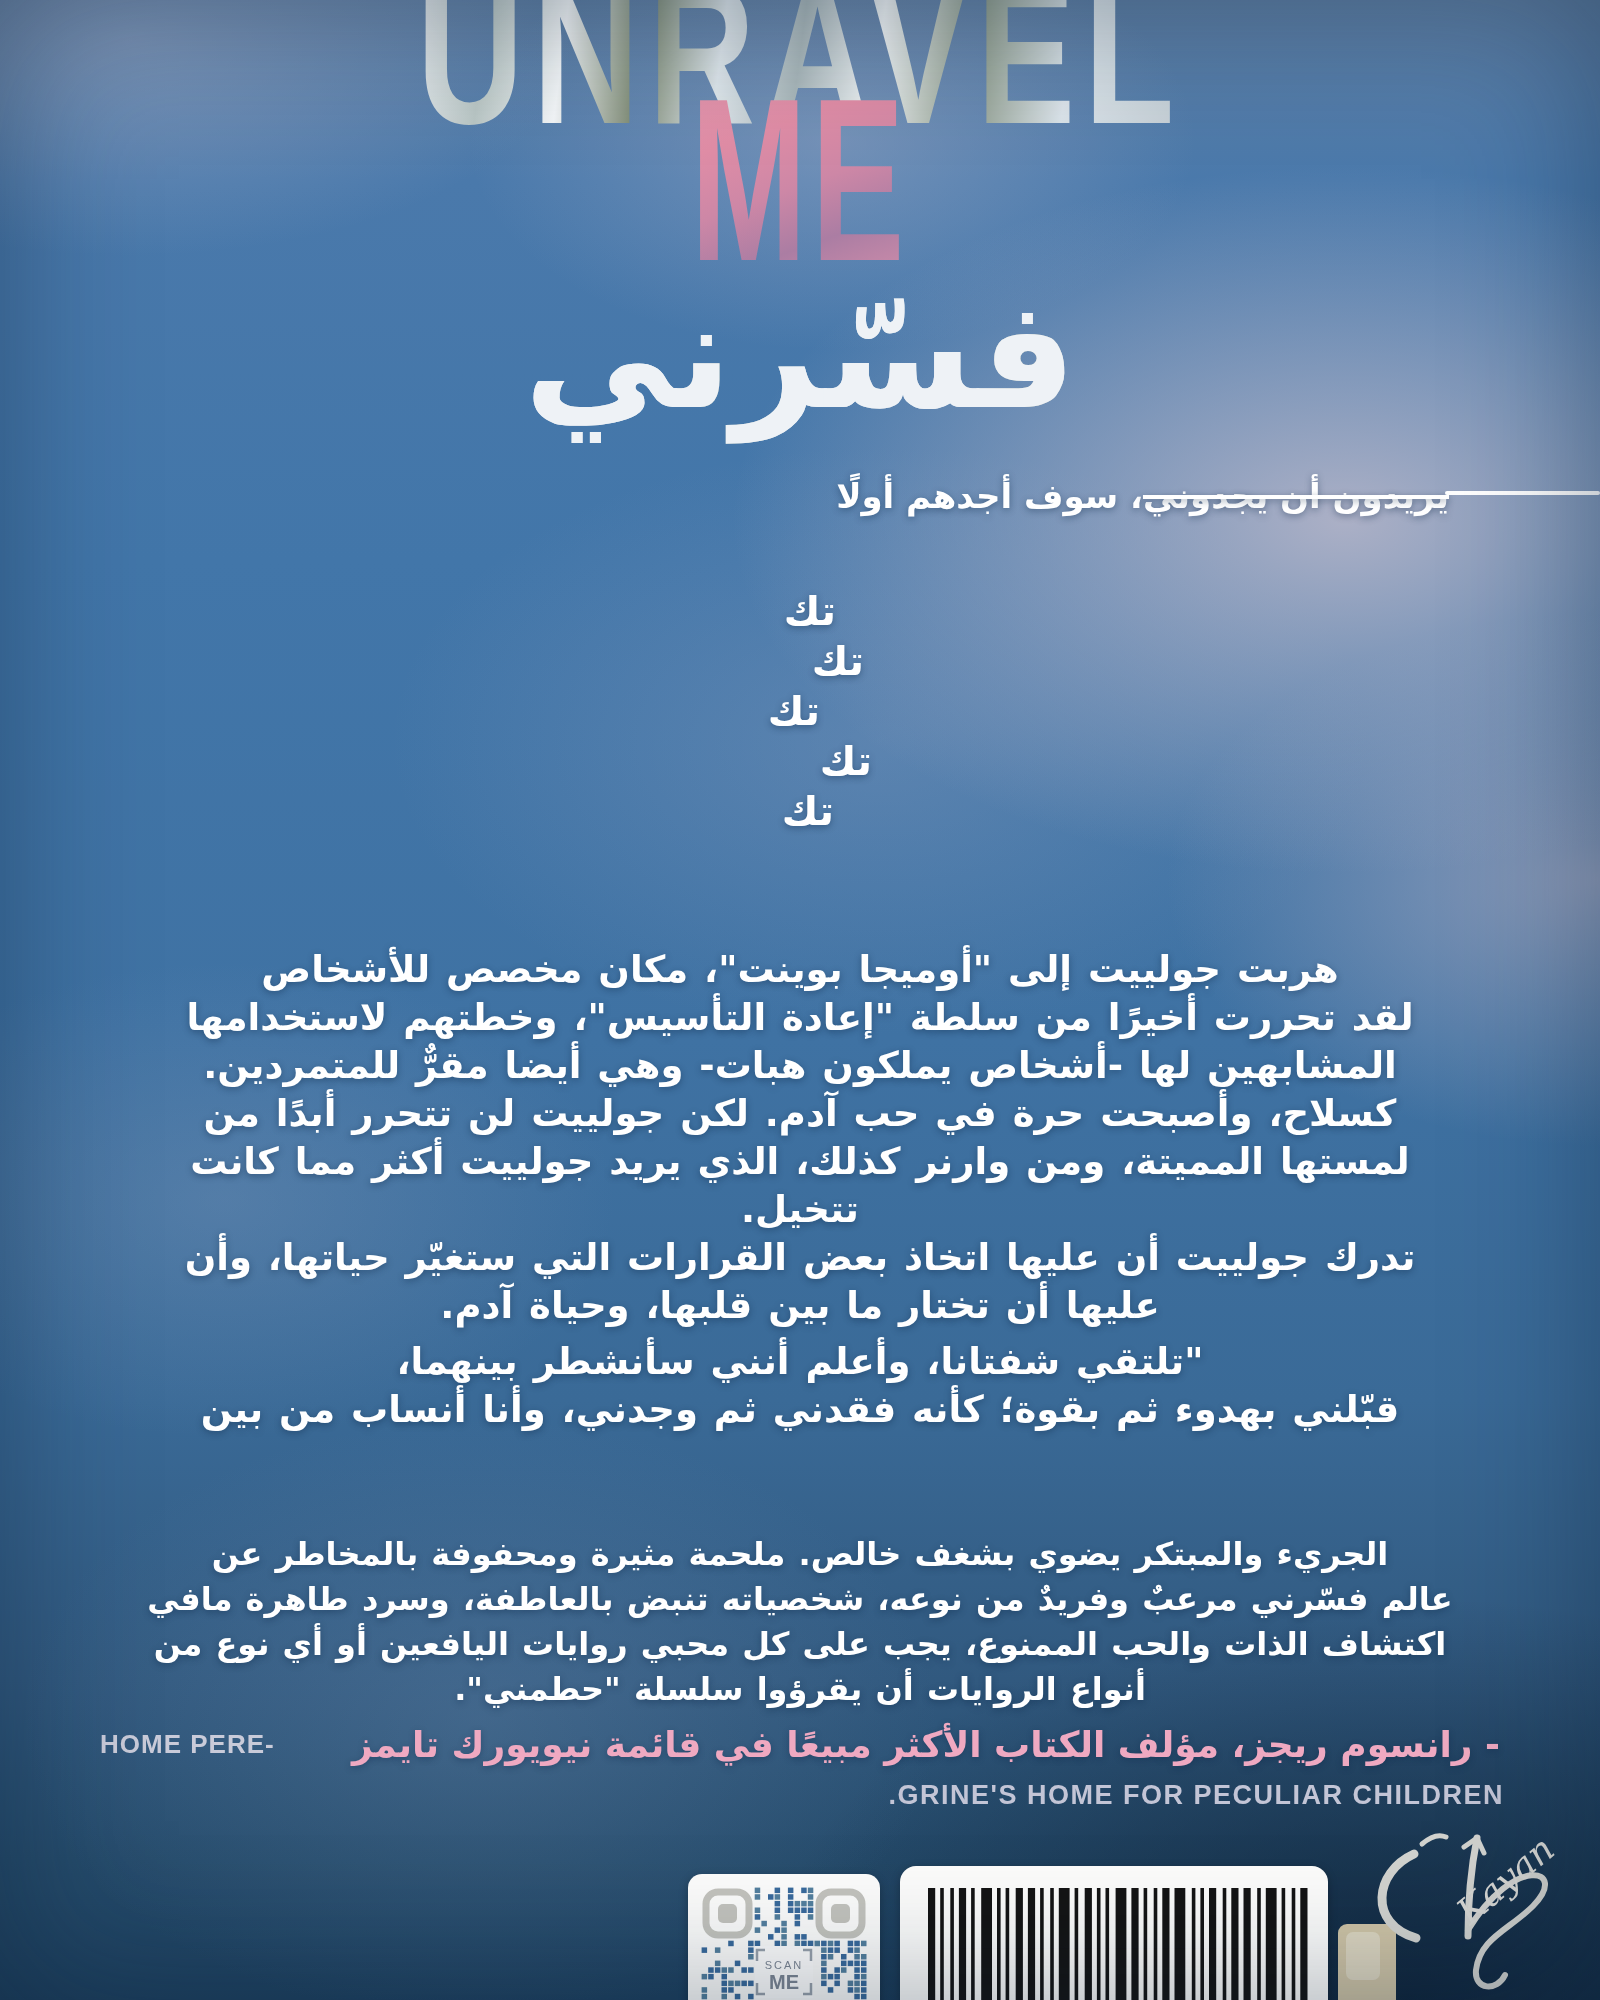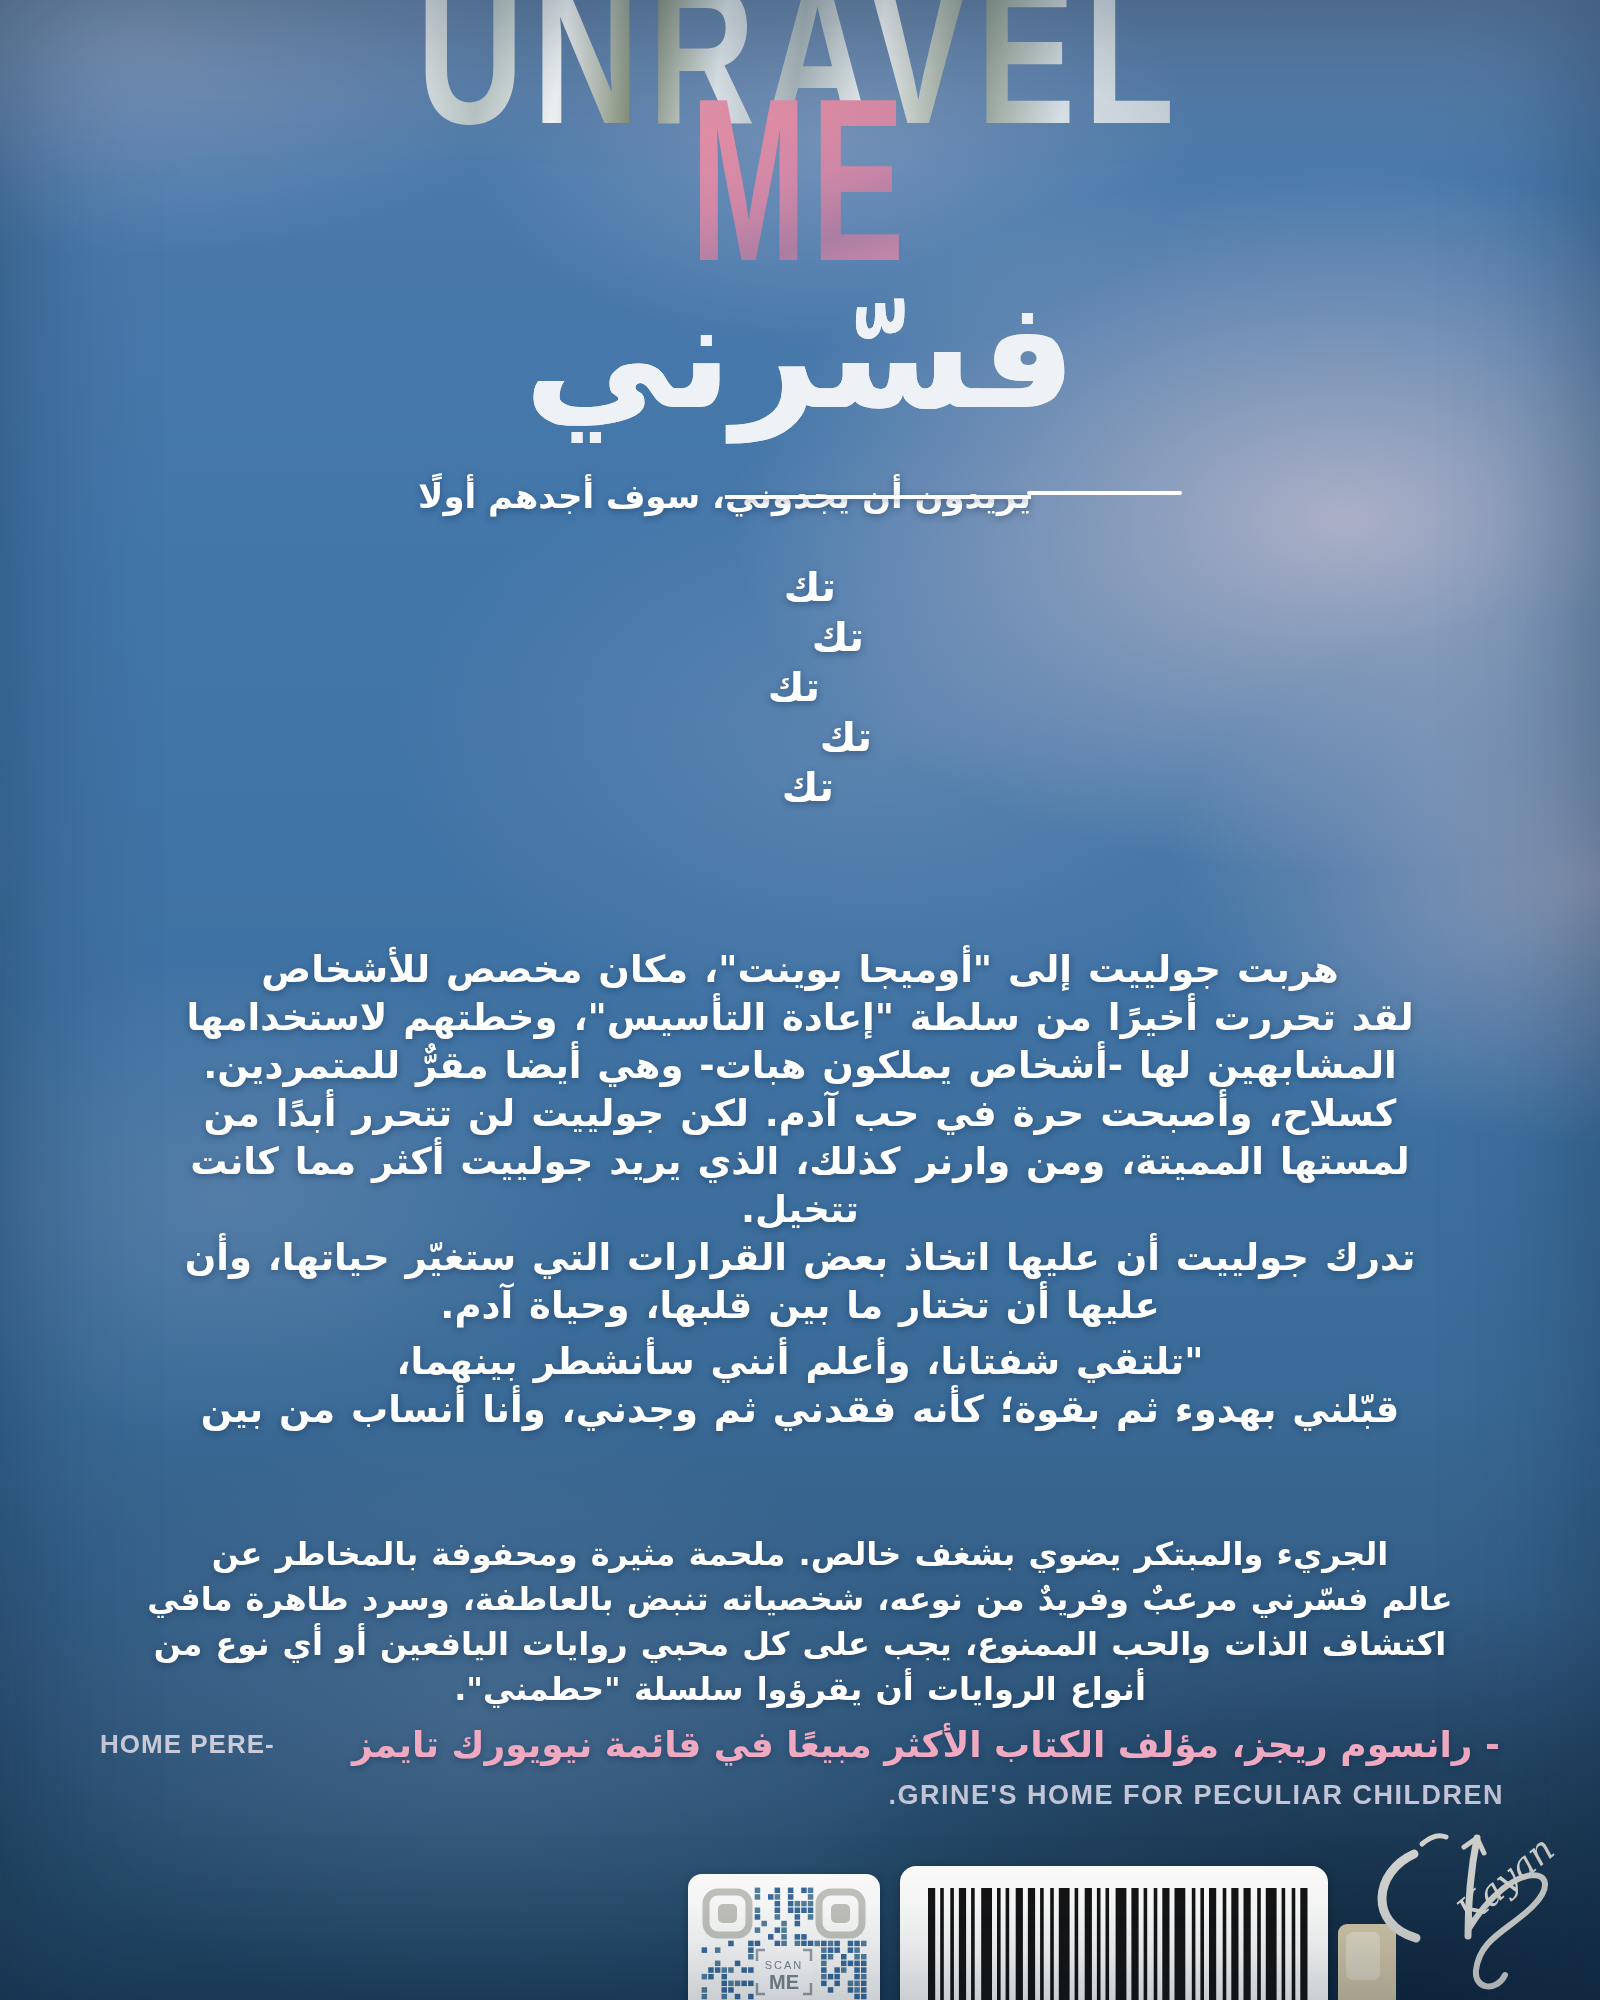--- a/index.html
+++ b/index.html
@@ -56,25 +56,25 @@
     font-size:150px;line-height:1.25;white-space:nowrap;color:#eef2f6;
   }
 
   
   .artext{
     font-family:"DejaVu Sans",sans-serif;font-weight:bold;color:#ffffff;
     text-shadow:0 2px 7px rgba(12,38,70,.42);
     direction:rtl;text-align:center;
   }
 
-  .tagline{position:absolute;top:476px;width:100%;font-size:34px;}
+  .tagline{position:absolute;top:476px;width:100%;font-size:34px;text-align:right;}
   .tagline .tail{display:inline-block;width:155px;height:4px;background:#fff;vertical-align:13px;margin-left:-4px;border-radius:2px;}
   .strike{text-decoration:line-through;text-decoration-thickness:4px;}
 
-  .ticks{position:absolute;top:562px;width:100%;font-size:40px;line-height:50px;}
+  .ticks{position:absolute;top:586px;width:100%;font-size:40px;line-height:50px;}
   .tick:nth-child(1){transform:translateX(10px);}
   .tick:nth-child(2){transform:translateX(38px);}
   .tick:nth-child(3){transform:translateX(-6px);}
   .tick:nth-child(4){transform:translateX(46px);}
   .tick:nth-child(5){transform:translateX(8px);}
 
   .drums{position:absolute;top:838px;width:100%;font-size:40px;line-height:50px;}
 
   .synopsis{position:absolute;top:946px;left:50%;transform:translateX(-50%);width:1400px;font-size:37px;line-height:48px;word-spacing:3px;}
   .quote{position:absolute;top:1338px;left:50%;transform:translateX(-50%);width:1400px;font-size:37px;line-height:48px;word-spacing:3px;}

